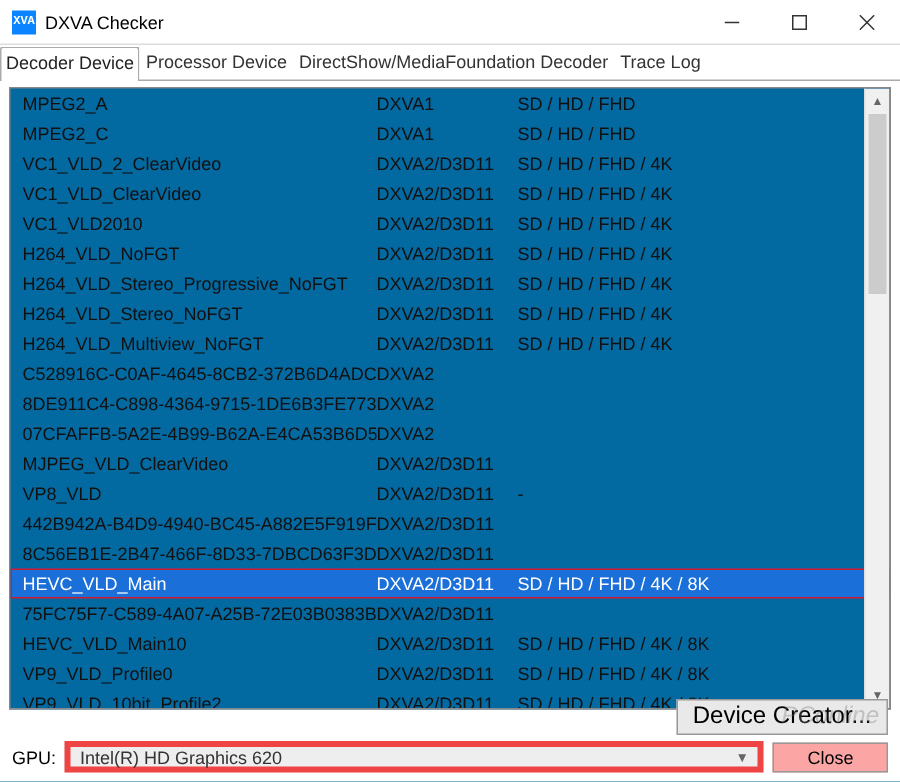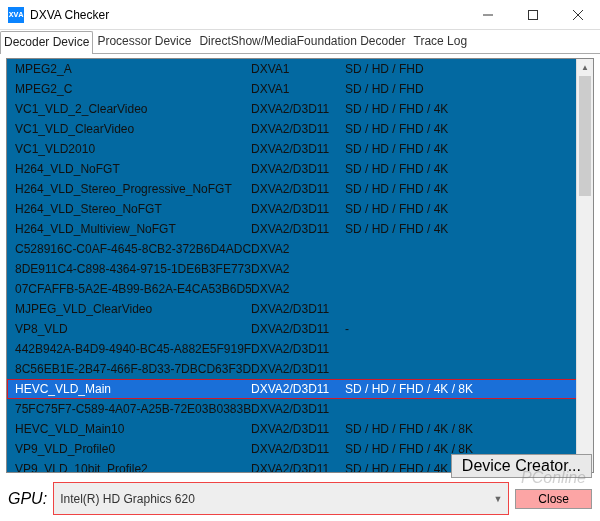--- a/index.html
+++ b/index.html
@@ -19,22 +19,22 @@
   .scroll-thumb { position: absolute; left: 2px; right: 2px; top: 17px; height: 120px; background: #ccc; }
   .row { display: flex; height: 20px; align-items: center; font-size: 12px; color: #111; padding-right: 17px; }
   .row.selected { background: #1a6fd8; color: #fff; outline: 1px solid #d01a2a; outline-offset: -1px; }
   .col1 { flex: 0 0 244px; padding-left: 8px; white-space: nowrap; overflow: hidden; }
   .col2 { flex: 0 0 94px; text-align: left; white-space: nowrap; }
   .col3 { flex: 1; white-space: nowrap; }
   .bottom-bar { position: absolute; left: 0; right: 0; bottom: 0; padding: 4px 8px 6px 8px; }
   .btn-row { display: flex; justify-content: flex-end; margin-bottom: 4px; }
   .button { border: 1px solid #999; background: #e9e9e9; padding: 2px 10px; font-size: 16px; }
   .gpu-row { display: flex; align-items: center; gap: 6px; }
-  .gpu-label { font-size: 16px; font-style: italic; }
-  .gpu-select { flex: 1; height: 33px; border: 1px solid #ef4444; background: #eee; display: flex; align-items: center; justify-content: space-between; padding: 0 6px; font-size: 12px; color: #333; gap: 36px; }
+  .gpu-label { font-size: 12px; }
+  .gpu-select { flex: 1; height: 21px; border: 4px solid #ef4444; background: #eee; display: flex; align-items: center; justify-content: space-between; padding: 0 6px; font-size: 12px; color: #333; gap: 36px; }
   .chev { font-size: 9px; color: #666; }
   .close-btn { border: 1px solid #999; background: #fca5a5; padding: 2px 22px; font-size: 12px; }
   .watermark { position: absolute; right: 14px; bottom: 34px; font-family: Arial; font-style: italic; font-size: 16px; color: rgba(120,120,120,0.35); pointer-events: none; }
 </style>
 </head>
 <body>
 
 <div class="titlebar">
   <div class="titlebar-icon">XVA</div>
   <div class="titlebar-title">DXVA Checker</div>

